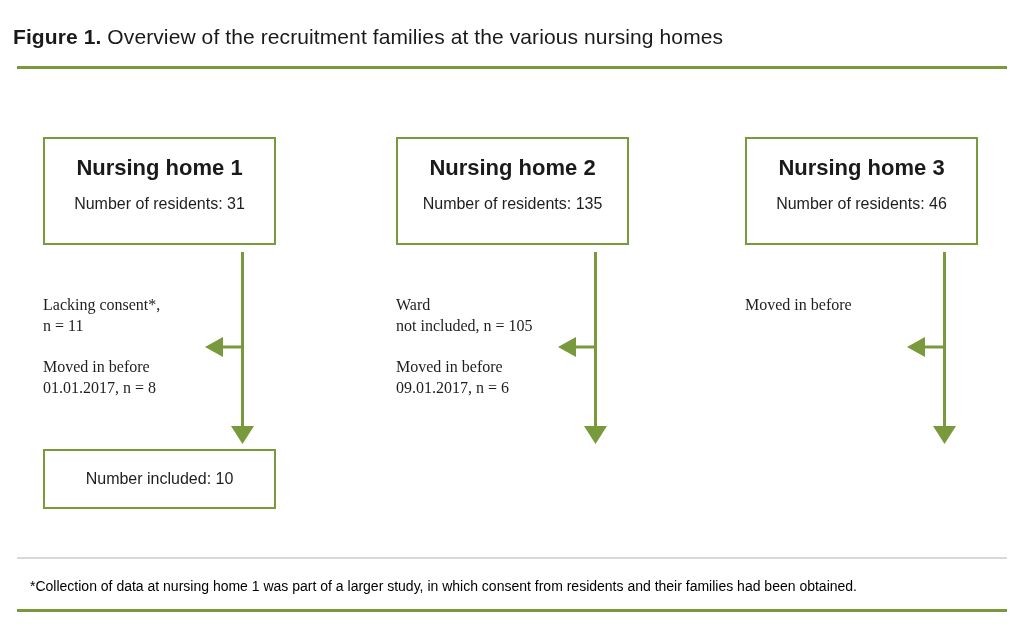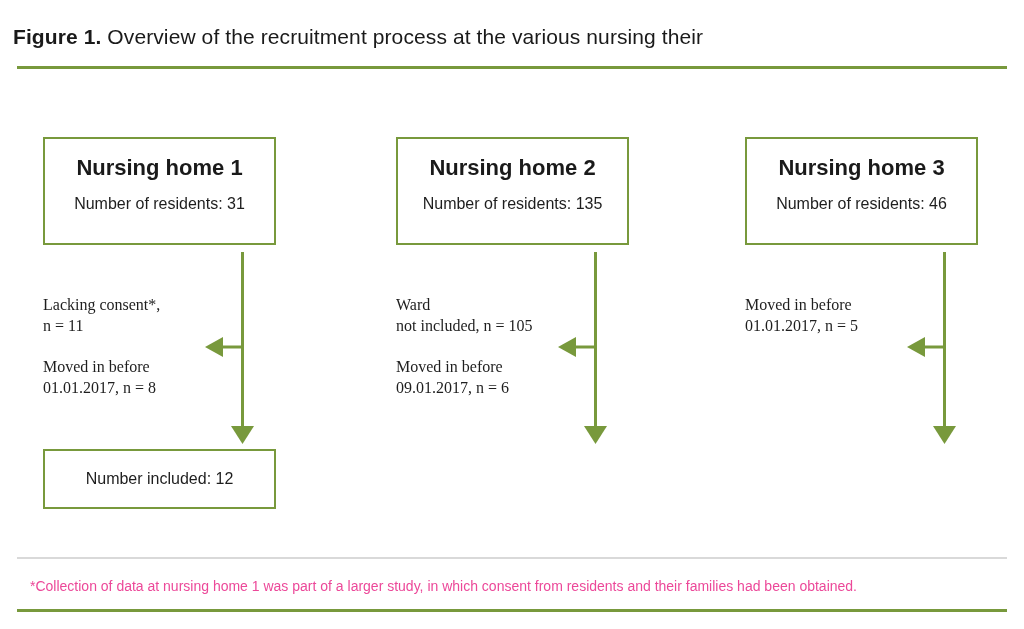--- a/index.html
+++ b/index.html
@@ -81,29 +81,29 @@
   }
   .excl .para { margin: 0 0 20px 0; }
   .excl .ln { white-space: nowrap; }
 
   
   .footnote {
     left: 30px; top: 577px;
     width: 975px;
     font-size: 14px;
     line-height: 18px;
-    color: #ec4899;
+    color: #000000;
     white-space: nowrap;
   }
 </style>
 </head>
 <body>
 
 <div class="abs fig-title">
-  <span class="bold">Figure 1.</span><span> Overview of the recruitment process at the various nursing their</span>
+  <span class="bold">Figure 1.</span><span> Overview of the recruitment families at the various nursing homes</span>
 </div>
 
 <div class="abs rule-top"></div>
 
 <div class="col col1">
   <div class="home-box">
     <div class="home-name">Nursing home 1</div>
     <div class="residents">Number of residents: 31</div>
   </div>
 
@@ -119,21 +119,21 @@
       <div class="ln">Lacking consent*,</div>
       <div class="ln">n = 11</div>
     </div>
     <div class="para">
       <div class="ln">Moved in before</div>
       <div class="ln">01.01.2017, n = 8</div>
     </div>
   </div>
 
   <div class="included-box">
-    <span>Number included: 12</span>
+    <span>Number included: 10</span>
   </div>
 </div>
 
 <div class="col col2">
   <div class="home-box">
     <div class="home-name">Nursing home 2</div>
     <div class="residents">Number of residents: 135</div>
   </div>
 
   <svg class="arrow" width="233" height="204" viewBox="0 0 233 204">
@@ -165,21 +165,20 @@
   <svg class="arrow" width="233" height="204" viewBox="0 0 233 204">
     <line x1="199.5" y1="7" x2="199.5" y2="184" stroke="#78993C" stroke-width="3"></line>
     <polygon points="188,181 211,181 199.5,199" fill="#78993C"></polygon>
     <line x1="199.5" y1="102" x2="179" y2="102" stroke="#78993C" stroke-width="3"></line>
     <polygon points="180,92 180,112 162,102" fill="#78993C"></polygon>
   </svg>
 
   <div class="excl">
     <div class="para">
       <div class="ln">Moved in before</div>
-      <div class="ln">01.01.2017, n = 5</div>
     </div>
   </div>
 
 </div>
 
 <div class="abs rule-gray"></div>
 <div class="abs footnote">*Collection of data at nursing home 1 was part of a larger study, in which consent from residents and their families had been obtained.</div>
 <div class="abs rule-bottom"></div>
 
 </body></html>

